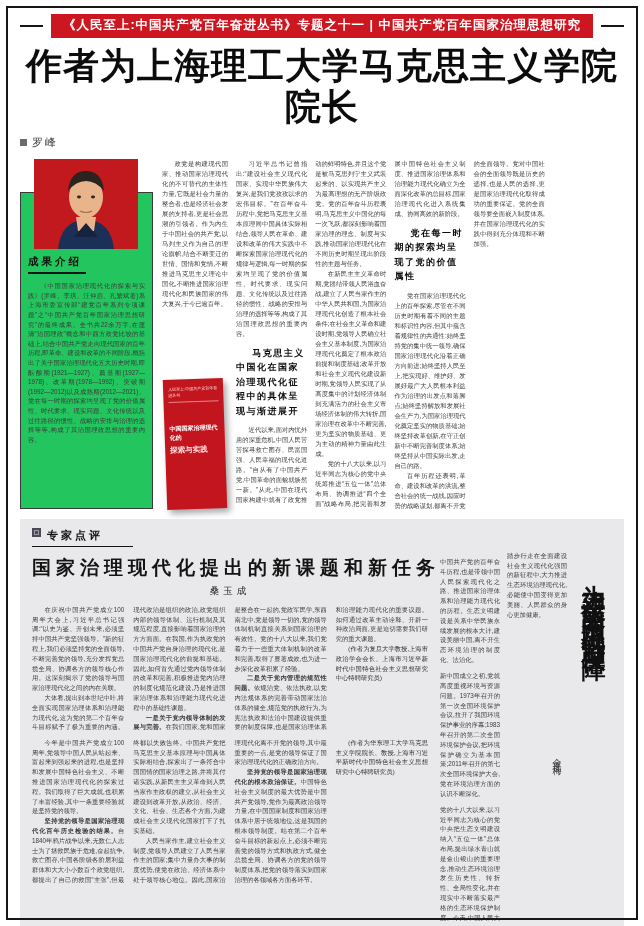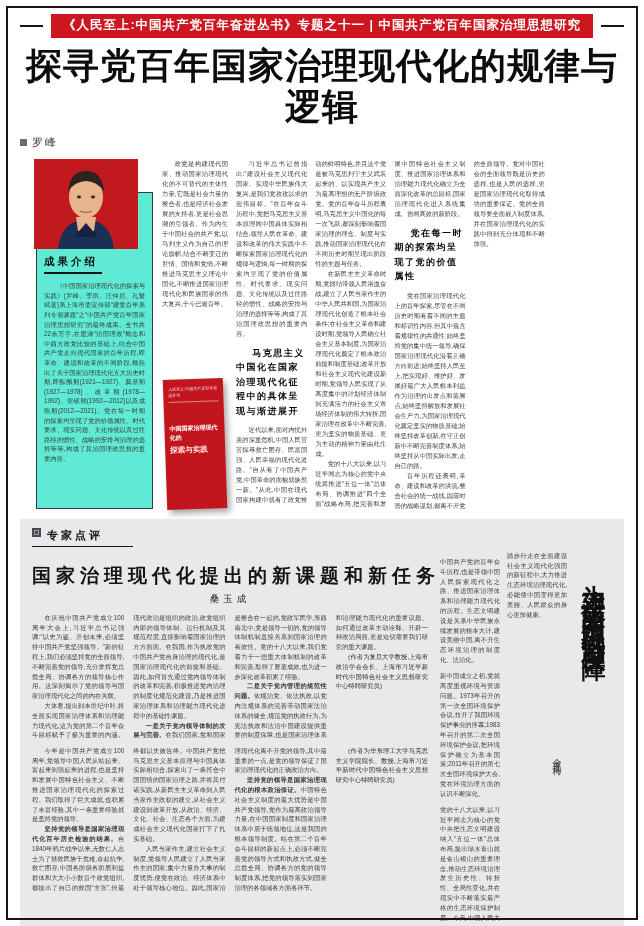--- a/index.html
+++ b/index.html
@@ -32,21 +32,21 @@
   
   .main{display:flex;gap:9px;height:352px;}
   .leftcol{width:133px;position:relative;flex:none;}
   .photo{
     position:absolute;top:0;left:14px;width:104px;height:90px;
     background:#c2191f;z-index:2;overflow:hidden;
   }
   .intro-box{
     position:absolute;top:33px;left:0;right:0;bottom:2px;
     border:1px solid #3a3a3a;padding:62px 7px 6px;box-sizing:border-box;
-    background:#5eead4;overflow:hidden;margin-left:16px;
+    background:#22c55e;overflow:hidden;
   }
   .intro-label{font-weight:bold;font-size:10.5px;letter-spacing:3px;color:#111;}
   .intro-rule{height:2.5px;background:#161616;width:58px;margin:3px 0 7px;}
   .intro-text{
     font-size:6.3px;line-height:9.6px;text-align:justify;color:#3b3b3b;
     text-indent:2em;
   }
   .art-right{flex:1;display:flex;gap:8px;min-width:0;}
   .art-c1{width:66px;flex:none;display:flex;flex-direction:column;}
   .flowtext{font-size:6.3px;line-height:10px;text-align:justify;color:#3b3b3b;overflow:hidden;}
@@ -76,21 +76,21 @@
     padding:9px 12px 10px;position:relative;
   }
   .panel-head{display:flex;align-items:flex-start;gap:6px;width:fit-content;
     border-bottom:1.5px solid #161616;padding:0 30px 3px 0;}
   .panel-head .sq{width:9px;height:9px;background:#4a4a52;outline:1.5px solid #9a9aa4;outline-offset:-3px;}
   .panel-label{font-weight:bold;font-size:11px;letter-spacing:3px;color:#111;}
   .panel-body{display:flex;gap:12px;height:398px;margin-top:4px;}
   .panel-left{flex:1;min-width:0;}
   .xp-title{
     text-align:center;font-size:19px;font-weight:800;color:#141414;
-    letter-spacing:5px;margin:12px 0 4px;white-space:nowrap;
+    letter-spacing:5px;margin:4px 0 4px;white-space:nowrap;
   }
   .xp-author{
     text-align:center;font-size:9.5px;letter-spacing:4px;color:#222;
     font-family:"Liberation Serif","DejaVu Serif",serif;margin-bottom:7px;
   }
   .body-cols{
     column-gap:9px;column-fill:auto;font-size:6.3px;line-height:9.8px;
     text-align:justify;color:#3b3b3b;overflow:hidden;
   }
   .cols4{column-count:4;}
@@ -119,21 +119,21 @@
 <body>
 
 <div class="sheet">
   <div class="content">
 
     <div class="kicker-row">
       <div class="kicker-line"></div>
       <div class="kicker">《人民至上:中国共产党百年奋进丛书》专题之十一 | 中国共产党百年国家治理思想研究</div>
       <div class="kicker-line"></div>
     </div>
-    <h1 class="headline">探寻党百年国家治理现代化的规律与逻辑</h1>
+    <h1 class="headline">作者为上海理工大学马克思主义学院院长</h1>
     <div class="byline">
       <span class="sq"></span>
       <span>罗峰</span>
     </div>
 
     <div class="main">
       <div class="leftcol">
         <div class="photo">
           <svg width="104" height="90" viewBox="0 0 104 90">
             <rect x="0" y="0" width="104" height="90" fill="#c2191f"></rect>

